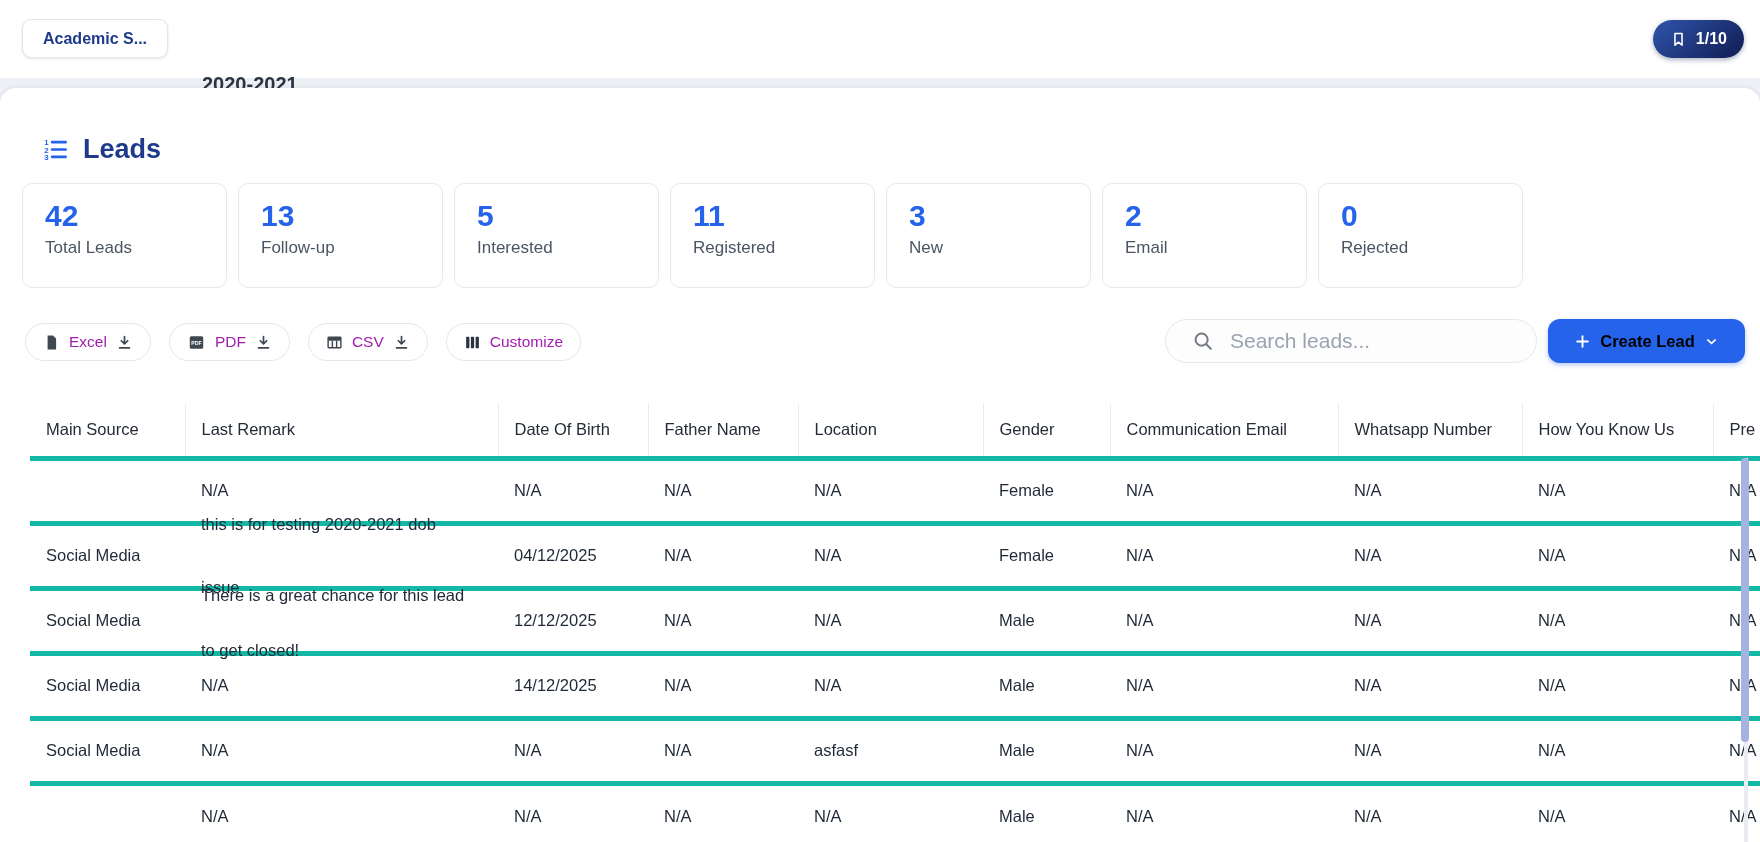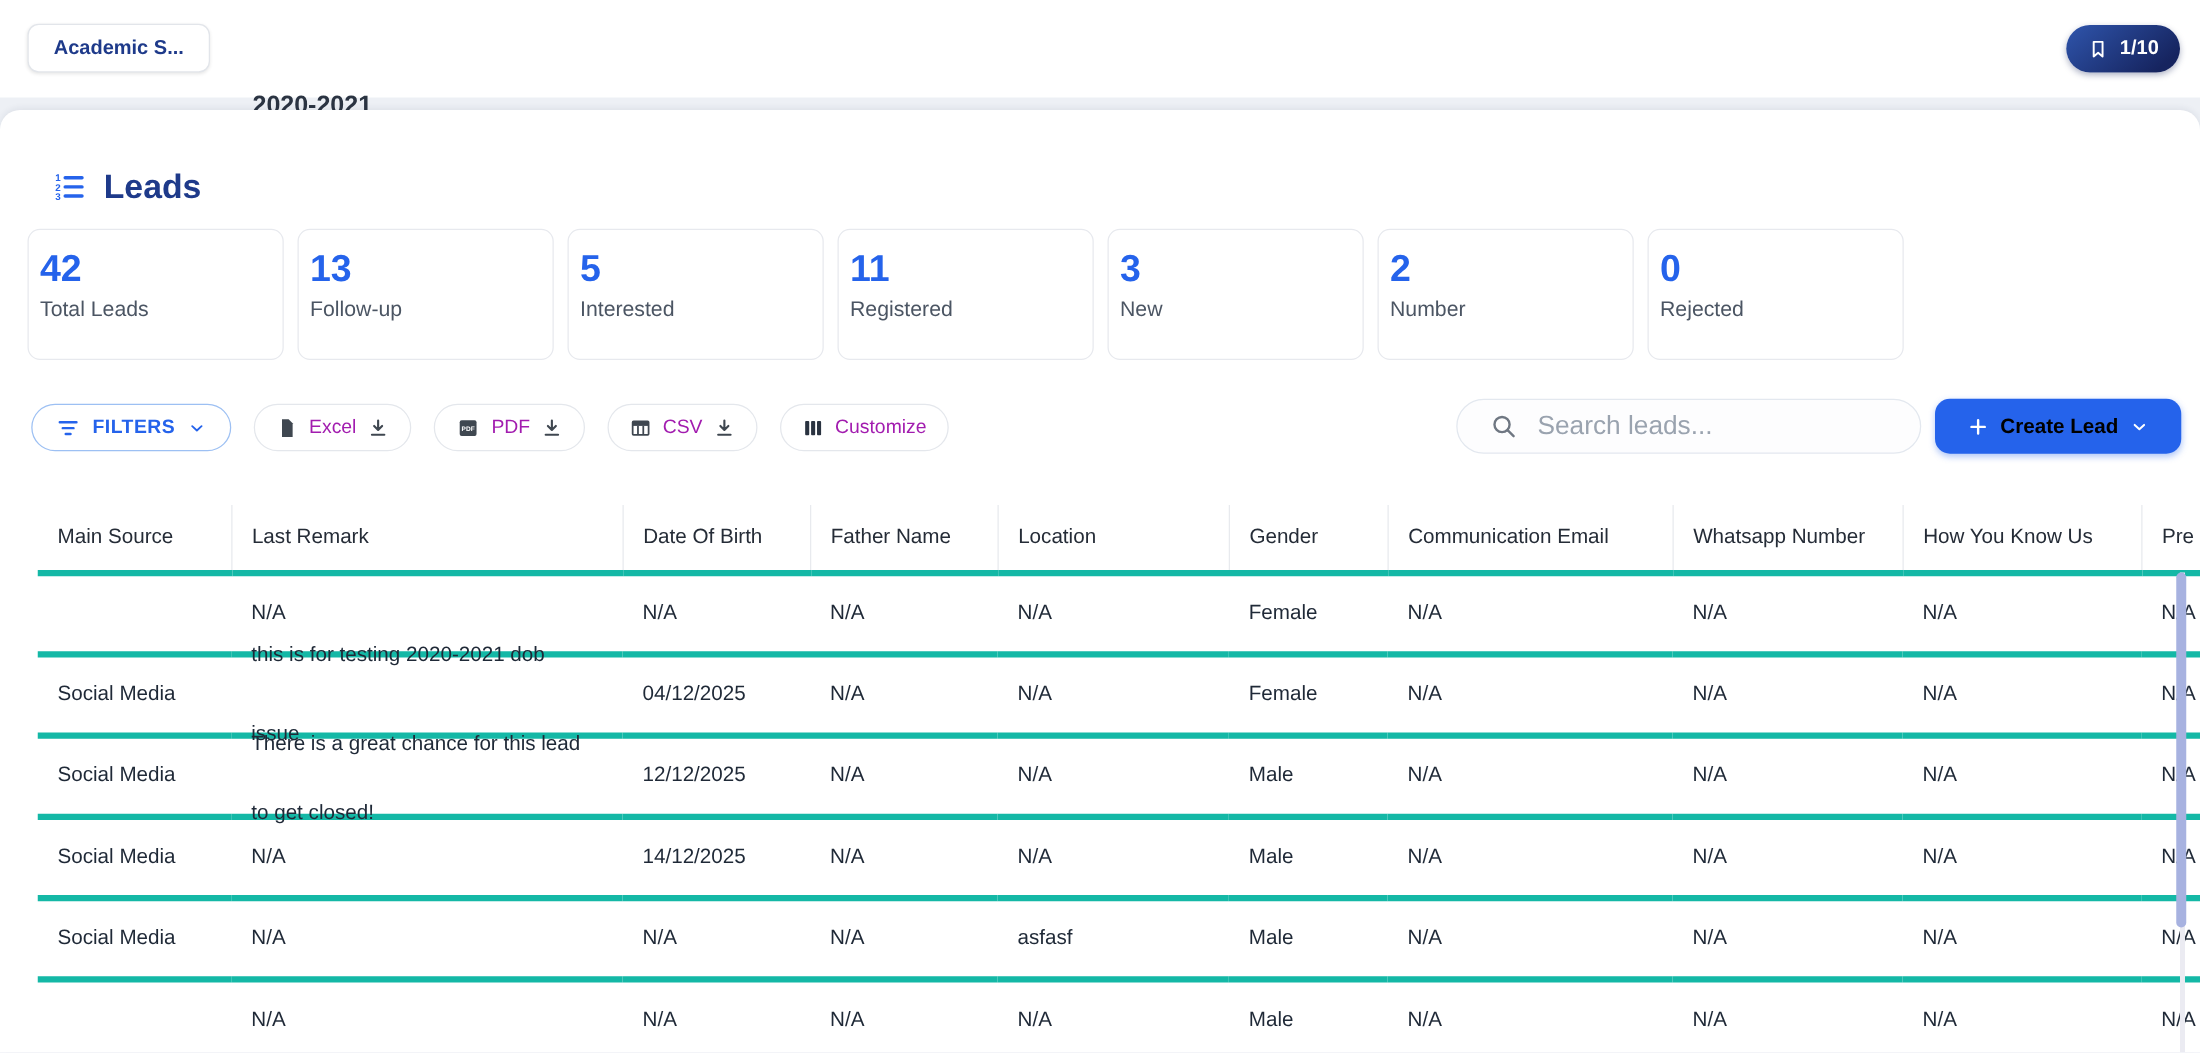--- a/index.html
+++ b/index.html
@@ -21,21 +21,21 @@
 
   
   .panel { position:absolute; top:88px; left:0; width:100%; height:754px; background:#fff;
     border-radius:16px 16px 0 0; box-shadow:0 -1px 5px rgba(30,40,70,.07); z-index:2; }
 
   .leads-header { position:absolute; left:42px; top:46px; display:flex; align-items:center; gap:14px; }
   .leads-title { font-size:27px; font-weight:700; color:#1e3a8a; }
 
   .stats-row { position:absolute; left:22px; top:95px; display:flex; gap:11px; }
   .stat-card { width:205px; height:105px; background:#fff; border:1px solid #e7e9ee; border-radius:10px;
-    padding:16px 0 0 9px; }
+    padding:16px 0 0 22px; }
   .stat-value { font-size:30px; font-weight:700; color:#2563eb; line-height:32px; }
   .stat-label { margin-top:6px; font-size:17px; color:#4b5563; }
 
   
   .toolbar-left { position:absolute; left:25px; top:235px; display:flex; gap:18px; align-items:center; }
   .tb-btn { height:38px; display:flex; align-items:center; gap:9px; padding:0 17px;
     background:#fff; border:1px solid #e4e7ec; border-radius:19px; cursor:pointer;
     font-family:inherit; font-size:15.5px; color:#a21caf; }
   .filters-btn { border:1.5px solid #9dc0f3; color:#2563eb; font-weight:600; letter-spacing:.4px; padding:0 19px; gap:10px; }
   .search-wrap { position:absolute; left:1165px; top:231px; width:372px; height:44px;
@@ -119,44 +119,29 @@
       <div class="stat-card">
         <div class="stat-value">11</div>
         <div class="stat-label">Registered</div>
       </div>
       <div class="stat-card">
         <div class="stat-value">3</div>
         <div class="stat-label">New</div>
       </div>
       <div class="stat-card">
         <div class="stat-value">2</div>
-        <div class="stat-label">Number</div>
+        <div class="stat-label">Email</div>
       </div>
       <div class="stat-card">
         <div class="stat-value">0</div>
         <div class="stat-label">Rejected</div>
       </div>
     </div>
 
     <div class="toolbar-left">
-      <button class="tb-btn filters-btn">
-        <span class="icon">
-          <svg width="19" height="19" viewBox="0 0 20 20">
-              <g stroke="#2563eb" stroke-width="2.1" stroke-linecap="round">
-                <path d="M3 5h14M5.5 10h9M8 15h4"></path>
-              </g>
-            </svg>
-        </span>
-        <span>FILTERS</span>
-        <span class="icon">
-          <svg width="15" height="15" viewBox="0 0 24 24">
-              <path d="M6 9.5l6 5.5 6-5.5" fill="none" stroke="#2563eb" stroke-width="2.4" stroke-linecap="round" stroke-linejoin="round"></path>
-            </svg>
-        </span>
-      </button>
 
       <button class="tb-btn">
         <span class="icon">
           <svg width="17" height="17" viewBox="0 0 24 24">
               <path d="M6.5 2h7.5l4.5 4.5V22h-12z" fill="#3f4750"></path>
             </svg>
         </span>
         <span>Excel</span>
         <span class="icon">
           <svg width="17" height="17" viewBox="0 0 24 24">

